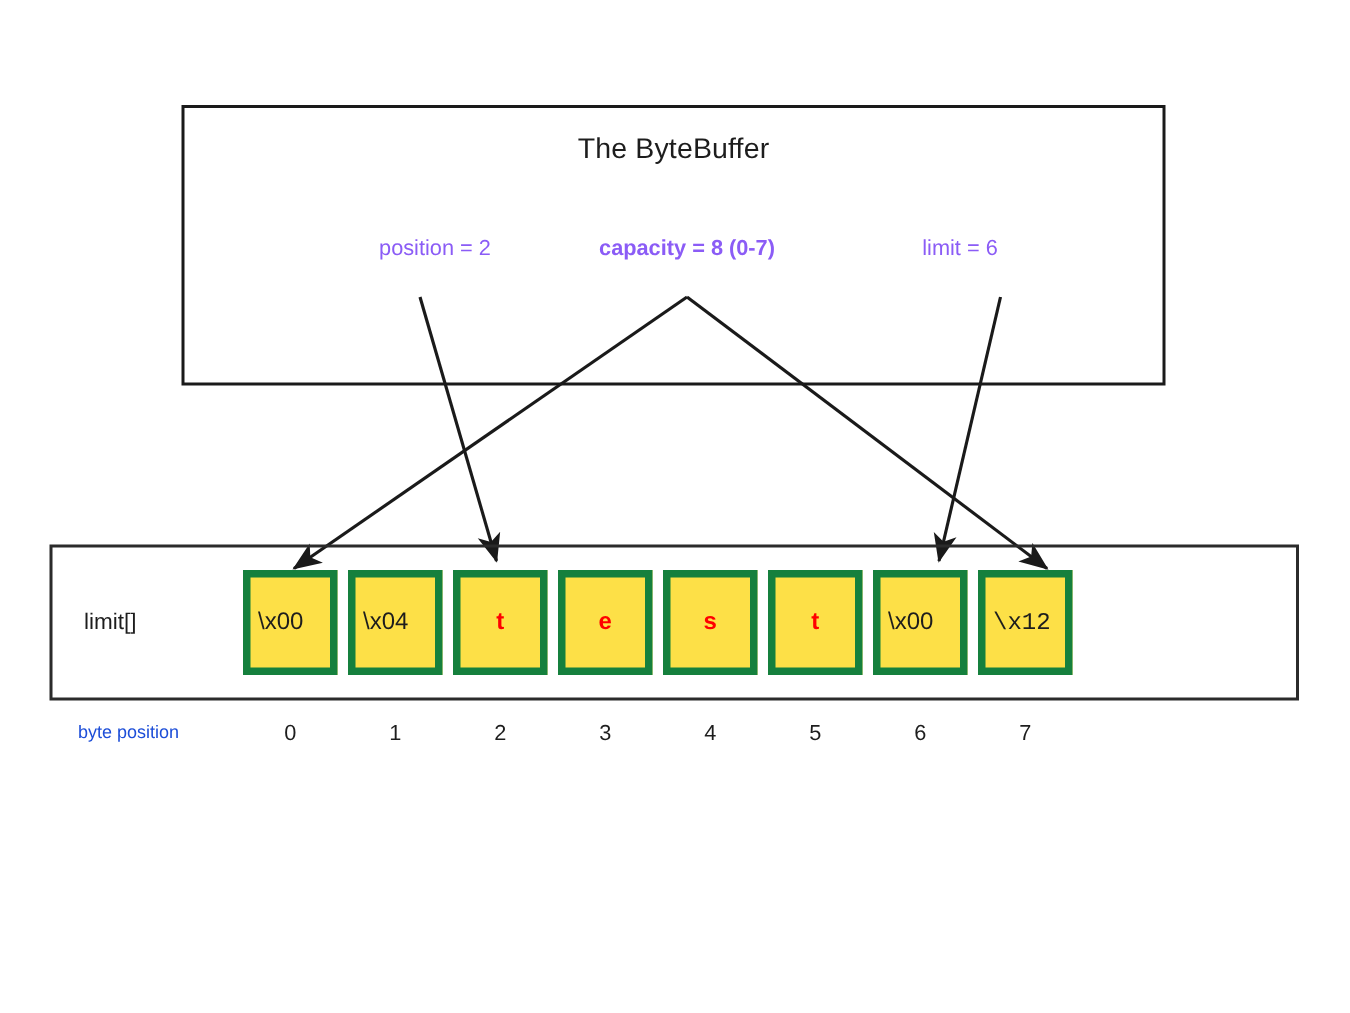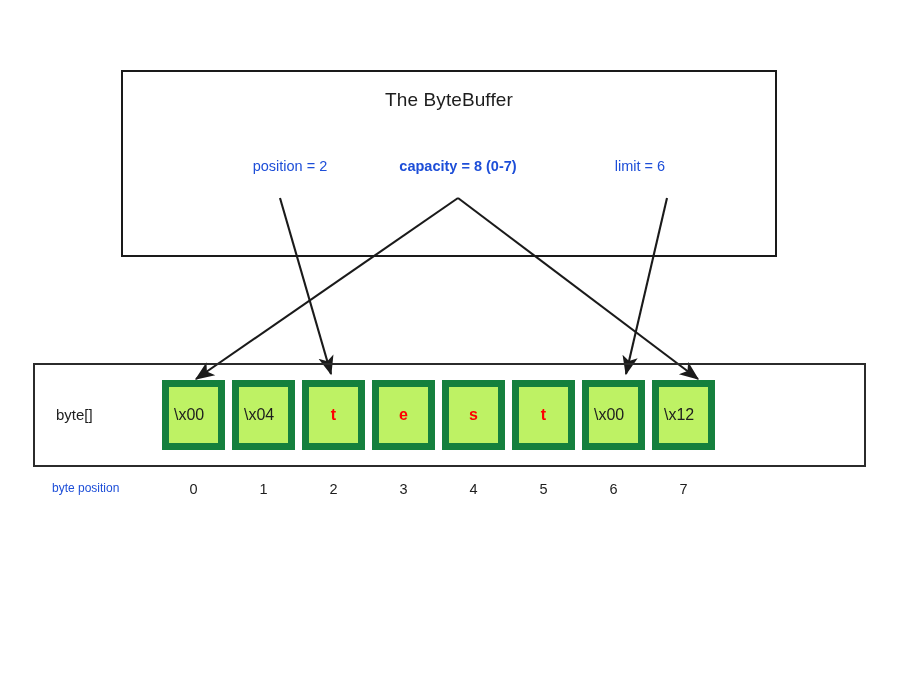--- a/index.html
+++ b/index.html
@@ -37,21 +37,21 @@
     width: 656px;
     text-align: center;
     font-size: 19px;
     color: #1d1d1d;
     letter-spacing: 0.1px;
   }
 
   .meta-label {
     position: absolute;
     font-size: 14.5px;
-    color: #1d4ed8;
+    color: #8b5cf6;
     white-space: nowrap;
     text-align: center;
   }
   #label-position { left: 180px; top: 158px; width: 220px; }
   #label-capacity { left: 348px; top: 158px; width: 220px; font-weight: bold; }
   #label-limit    { left: 530px; top: 158px; width: 220px; }
 
   
   #arrows {
     position: absolute;
@@ -86,27 +86,27 @@
     position: absolute;
     left: 162px;
     top: 380px;
     height: 70px;
     display: flex;
     gap: 7px;
   }
   .cell {
     width: 63px;
     height: 70px;
-    border: 7px solid #15803d;
+    border: 5px solid #15803d;
     box-sizing: border-box;
     display: flex;
     align-items: center;
     font-size: 16px;
     color: #1d1d1d;
-    background: #bef264;
+    background: #fde047;
   }
   .cell.hex {
     justify-content: flex-start;
     padding-left: 5px;
     font-weight: normal;
   }
   .cell.chr {
     justify-content: center;
     font-weight: bold;
     font-size: 16px;
@@ -164,31 +164,31 @@
     <line x1="280" y1="198" x2="331" y2="374" stroke="#1a1a1a" stroke-width="2.1" marker-end="url(#ah)"></line>
 
     <line x1="458" y1="198" x2="196" y2="379" stroke="#1a1a1a" stroke-width="2.1" marker-end="url(#ah)"></line>
 
     <line x1="458" y1="198" x2="698" y2="379" stroke="#1a1a1a" stroke-width="2.1" marker-end="url(#ah)"></line>
 
     <line x1="667" y1="198" x2="626" y2="374" stroke="#1a1a1a" stroke-width="2.1" marker-end="url(#ah)"></line>
   </svg>
 
   <div id="array-box"></div>
-  <div id="array-label">byte[]</div>
+  <div id="array-label">limit[]</div>
 
   <div id="cells">
     <div class="cell hex" style="color: rgb(29, 29, 29);">\x00</div>
     <div class="cell hex" style="color: rgb(29, 29, 29);">\x04</div>
     <div class="cell chr" style="color: rgb(255, 0, 0);">t</div>
     <div class="cell chr" style="color: rgb(255, 0, 0);">e</div>
     <div class="cell chr" style="color: rgb(255, 0, 0);">s</div>
     <div class="cell chr" style="color: rgb(255, 0, 0);">t</div>
     <div class="cell hex" style="color: rgb(29, 29, 29);">\x00</div>
-    <div class="cell hex" style="color: rgb(29, 29, 29);">\x12</div>
+    <div class="cell hex" style="color: rgb(29, 29, 29); font-family: Liberation Mono, monospace;">\x12</div>
   </div>
 
   <div id="positions-row">
     <div id="positions-label">byte position</div>
     <div id="positions-nums">
       <div class="pos-num">0</div>
       <div class="pos-num">1</div>
       <div class="pos-num">2</div>
       <div class="pos-num">3</div>
       <div class="pos-num">4</div>

